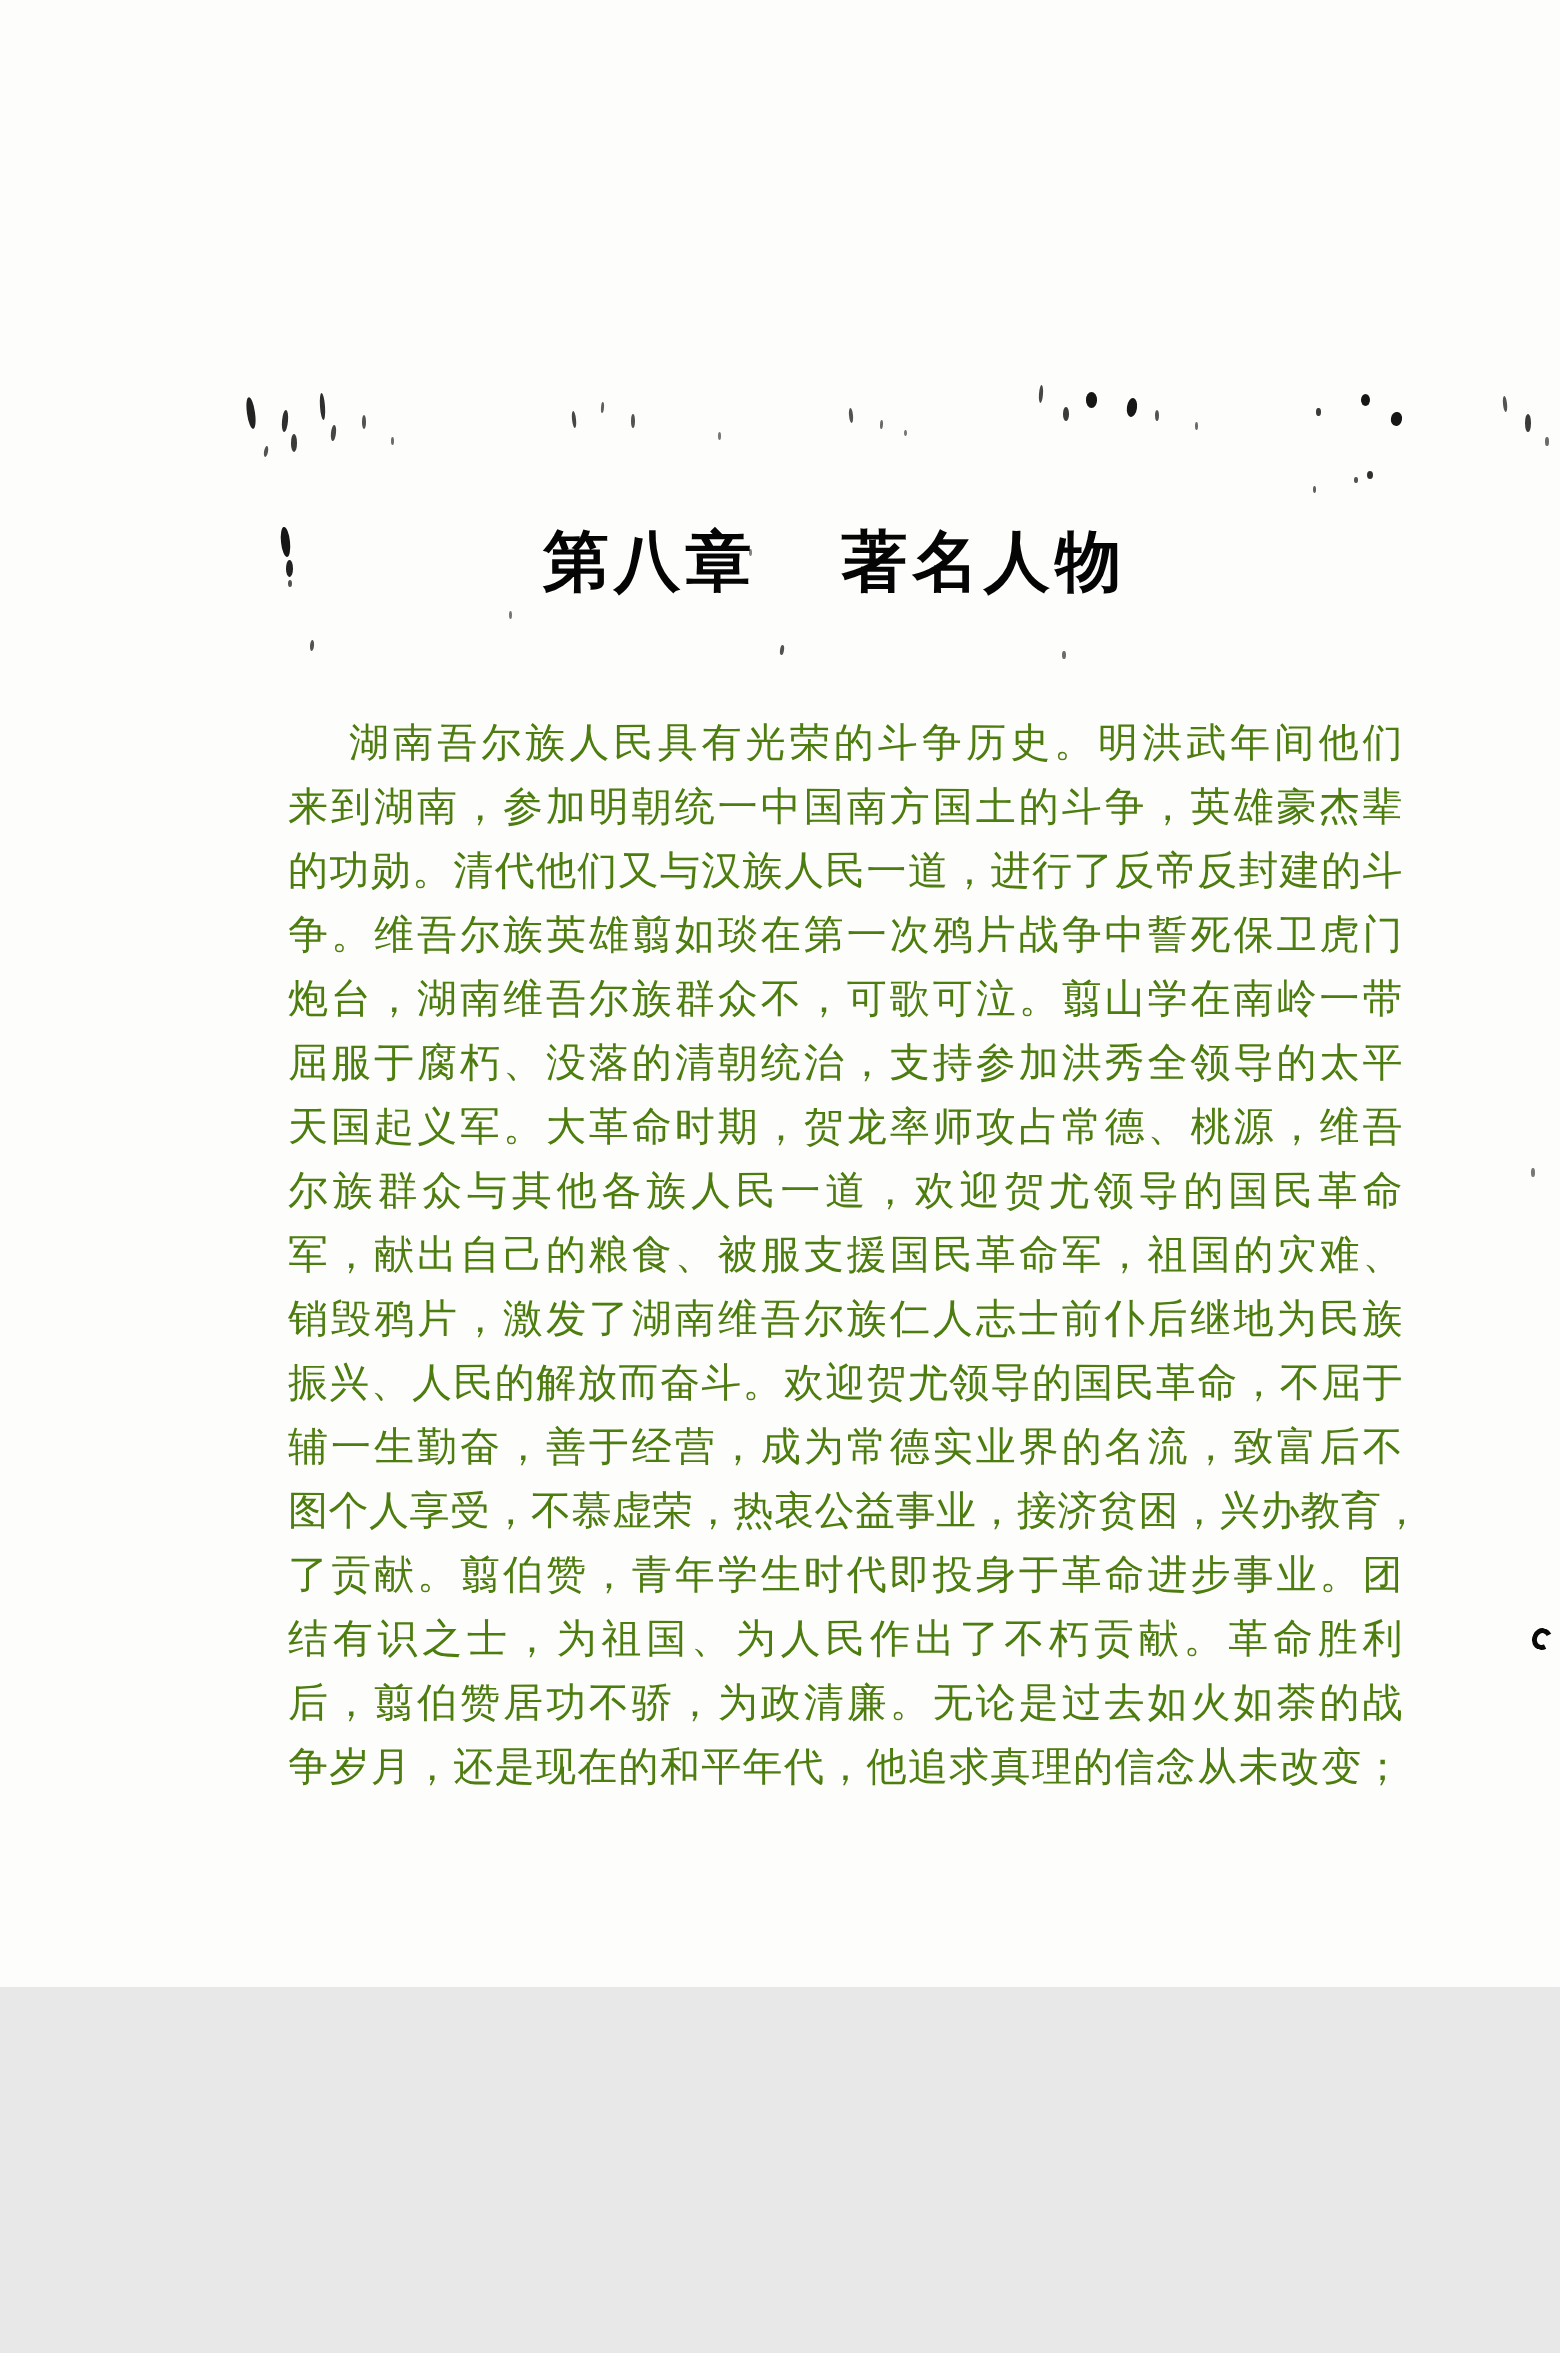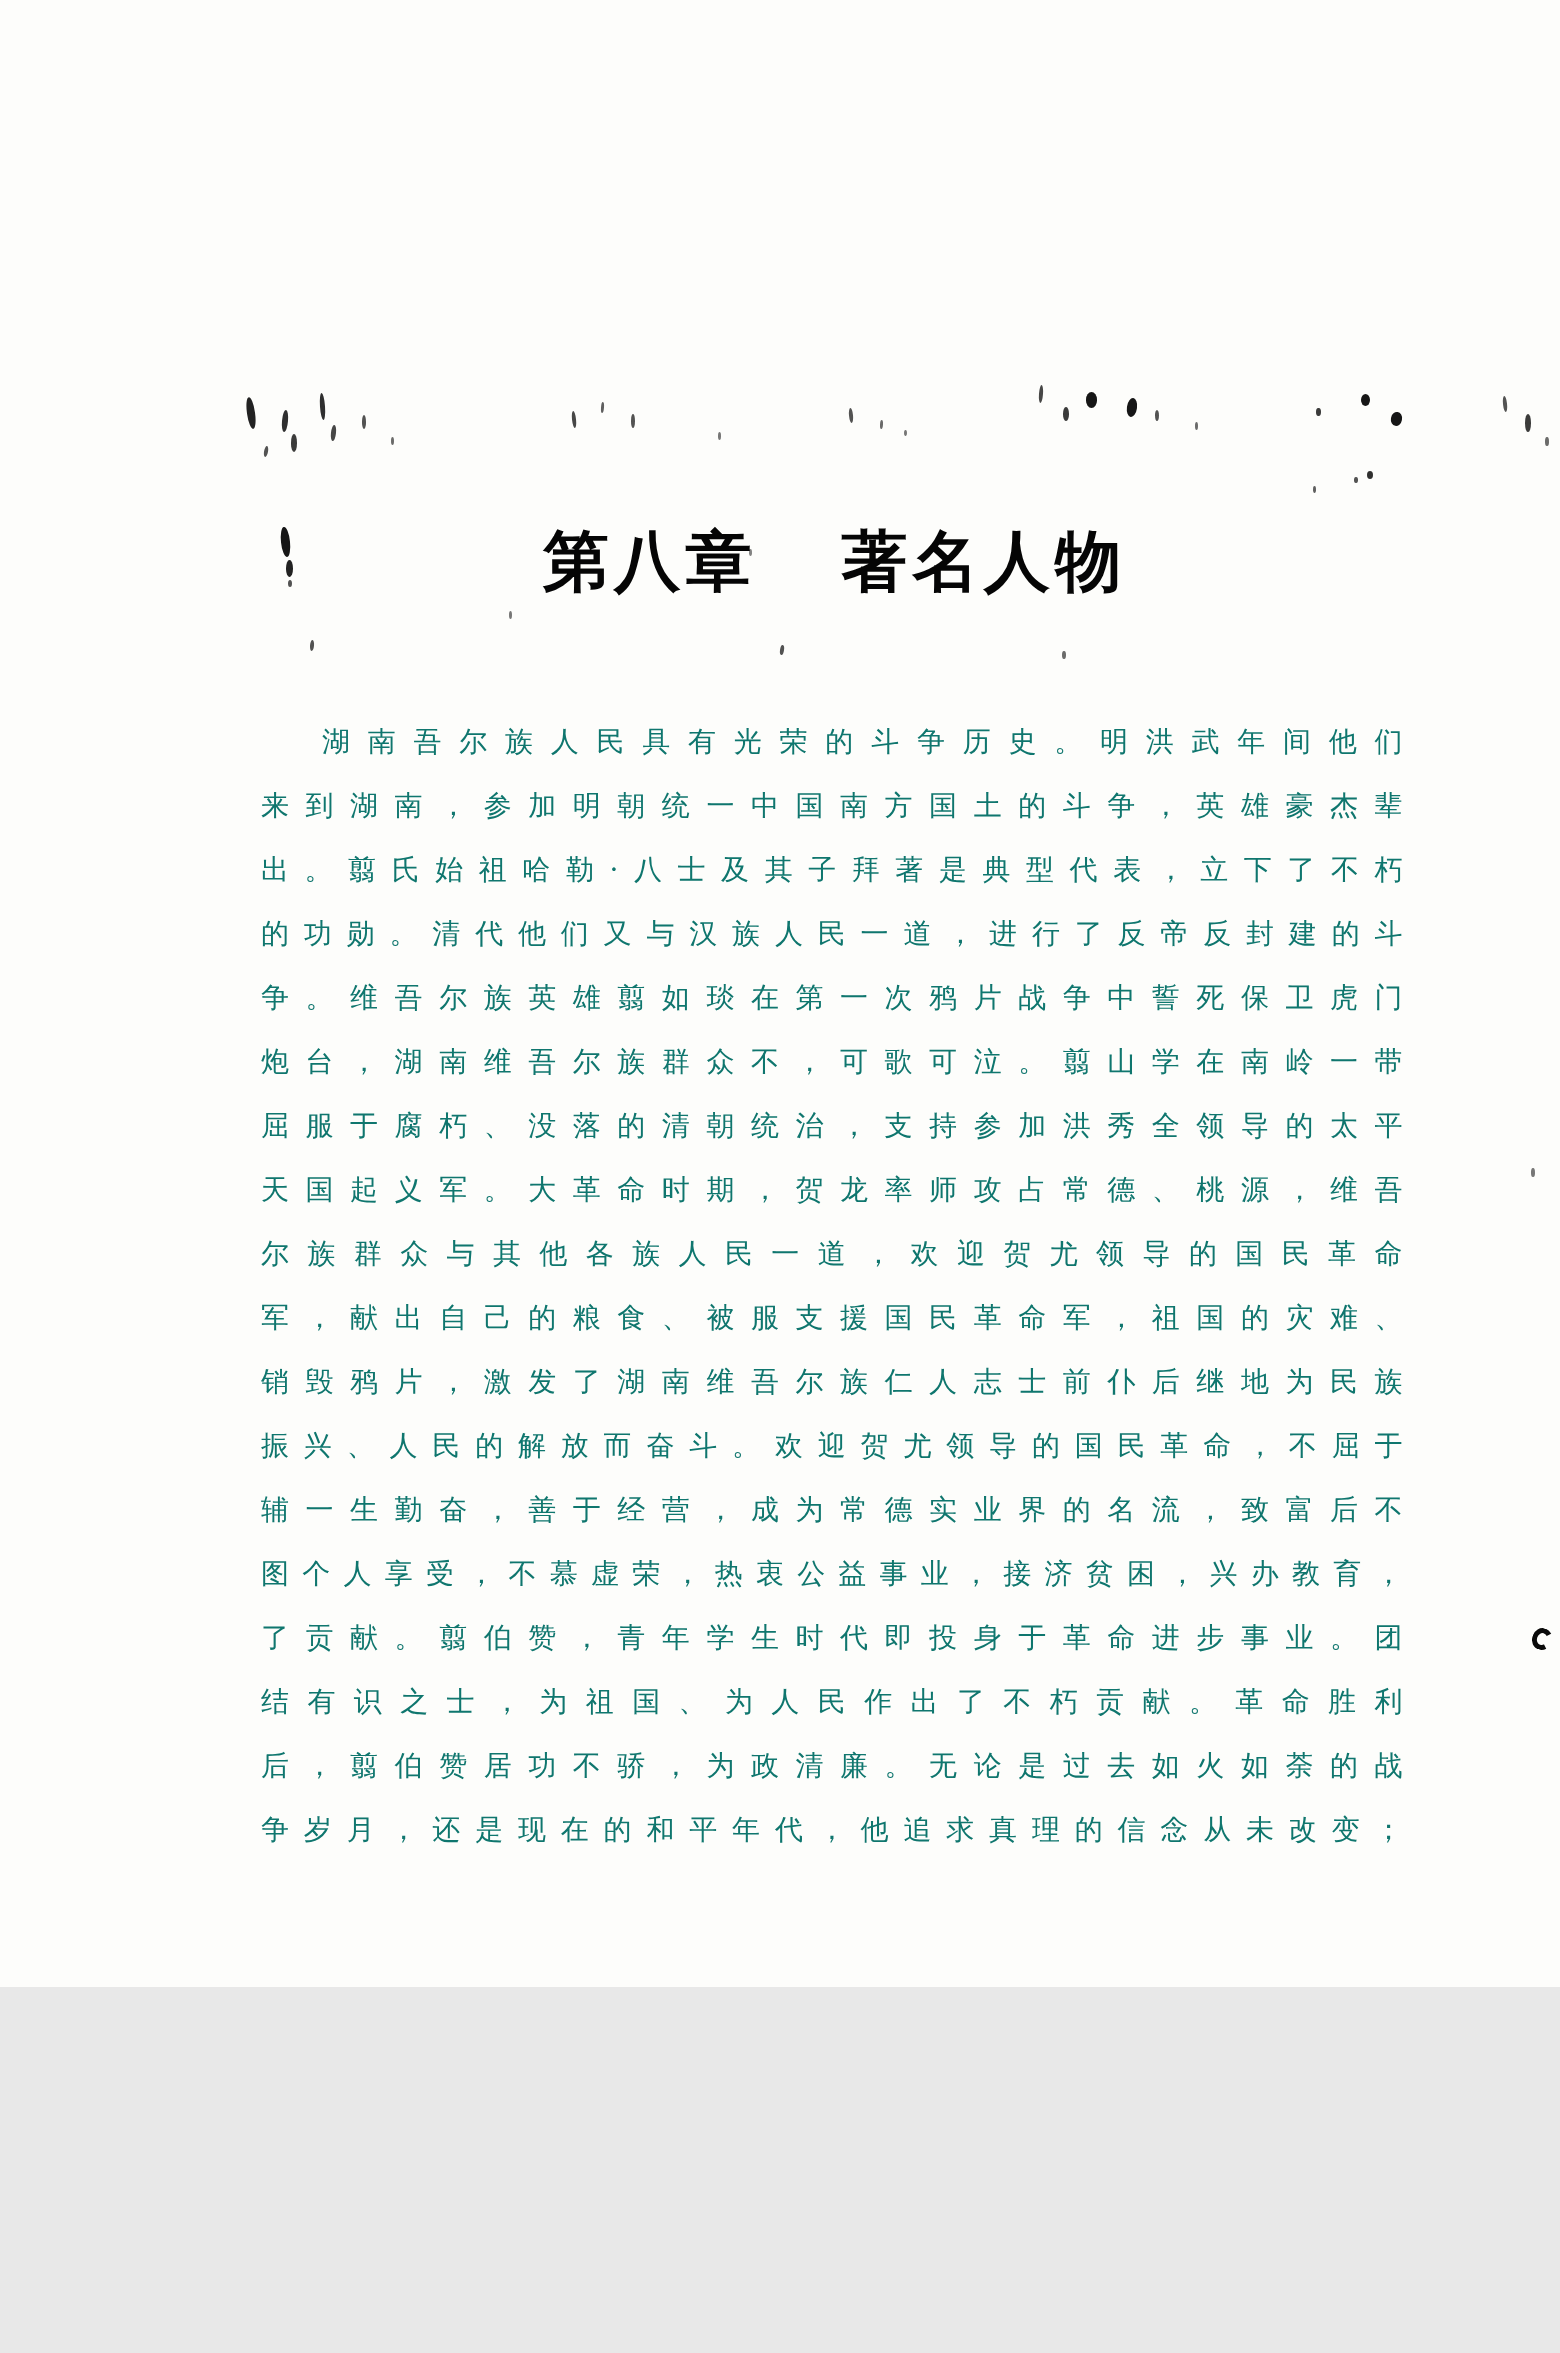--- a/index.html
+++ b/index.html
@@ -34,27 +34,28 @@
   }
   .body-text {
     position: absolute;
     top: 710px;
     left: 261px;
     width: 1142px;
   }
   .body-line {
     height: 64px;
     line-height: 64px;
-    font-size: 28px;
+    font-size: 40px;
     text-align: justify;
     text-align-last: justify;
     word-break: break-all;
     white-space: nowrap;
     letter-spacing: 0.5px;
-    color: #0f766e;
+    color: #4d7c0f;
+    margin-left: 27px;
   }
   .body-line.indent {
     text-indent: 61px;
   }
   .page-number {
     position: absolute;
     top: 2101px;
     left: 337px;
     font-family: "DejaVu Serif", serif;
     font-size: 39px;
@@ -127,21 +128,20 @@
       <div class="speck" style="left: 1531px; top: 1168px; width: 3.6px; height: 9.3px; transform: rotate(0deg); opacity: 0.55;"></div>
       <div class="speck" style="left: 656px; top: 2241px; width: 2.6px; height: 6.2px; transform: rotate(0deg); opacity: 0.5;"></div>
       <div class="speck" style="left: 1375px; top: 2248px; width: 2.1px; height: 5.2px; transform: rotate(0deg); opacity: 0.45;"></div>
     </div>
 
   <h1 class="chapter-title"><span>第八章</span><span class="title-gap"></span><span>著名人物</span></h1>
 
   <div class="body-text">
     <div class="body-line indent">湖南吾尔族人民具有光荣的斗争历史。明洪武年间他们</div>
     <div class="body-line">来到湖南，参加明朝统一中国南方国土的斗争，英雄豪杰辈</div>
-    <div class="body-line">出。翦氏始祖哈勒·八士及其子拜著是典型代表，立下了不朽</div>
     <div class="body-line">的功勋。清代他们又与汉族人民一道，进行了反帝反封建的斗</div>
     <div class="body-line">争。维吾尔族英雄翦如琰在第一次鸦片战争中誓死保卫虎门</div>
     <div class="body-line">炮台，湖南维吾尔族群众不，可歌可泣。翦山学在南岭一带</div>
     <div class="body-line">屈服于腐朽、没落的清朝统治，支持参加洪秀全领导的太平</div>
     <div class="body-line">天国起义军。大革命时期，贺龙率师攻占常德、桃源，维吾</div>
     <div class="body-line">尔族群众与其他各族人民一道，欢迎贺尤领导的国民革命</div>
     <div class="body-line">军，献出自己的粮食、被服支援国民革命军，祖国的灾难、</div>
     <div class="body-line">销毁鸦片，激发了湖南维吾尔族仁人志士前仆后继地为民族</div>
     <div class="body-line">振兴、人民的解放而奋斗。欢迎贺尤领导的国民革命，不屈于</div>
     <div class="body-line">辅一生勤奋，善于经营，成为常德实业界的名流，致富后不</div>

